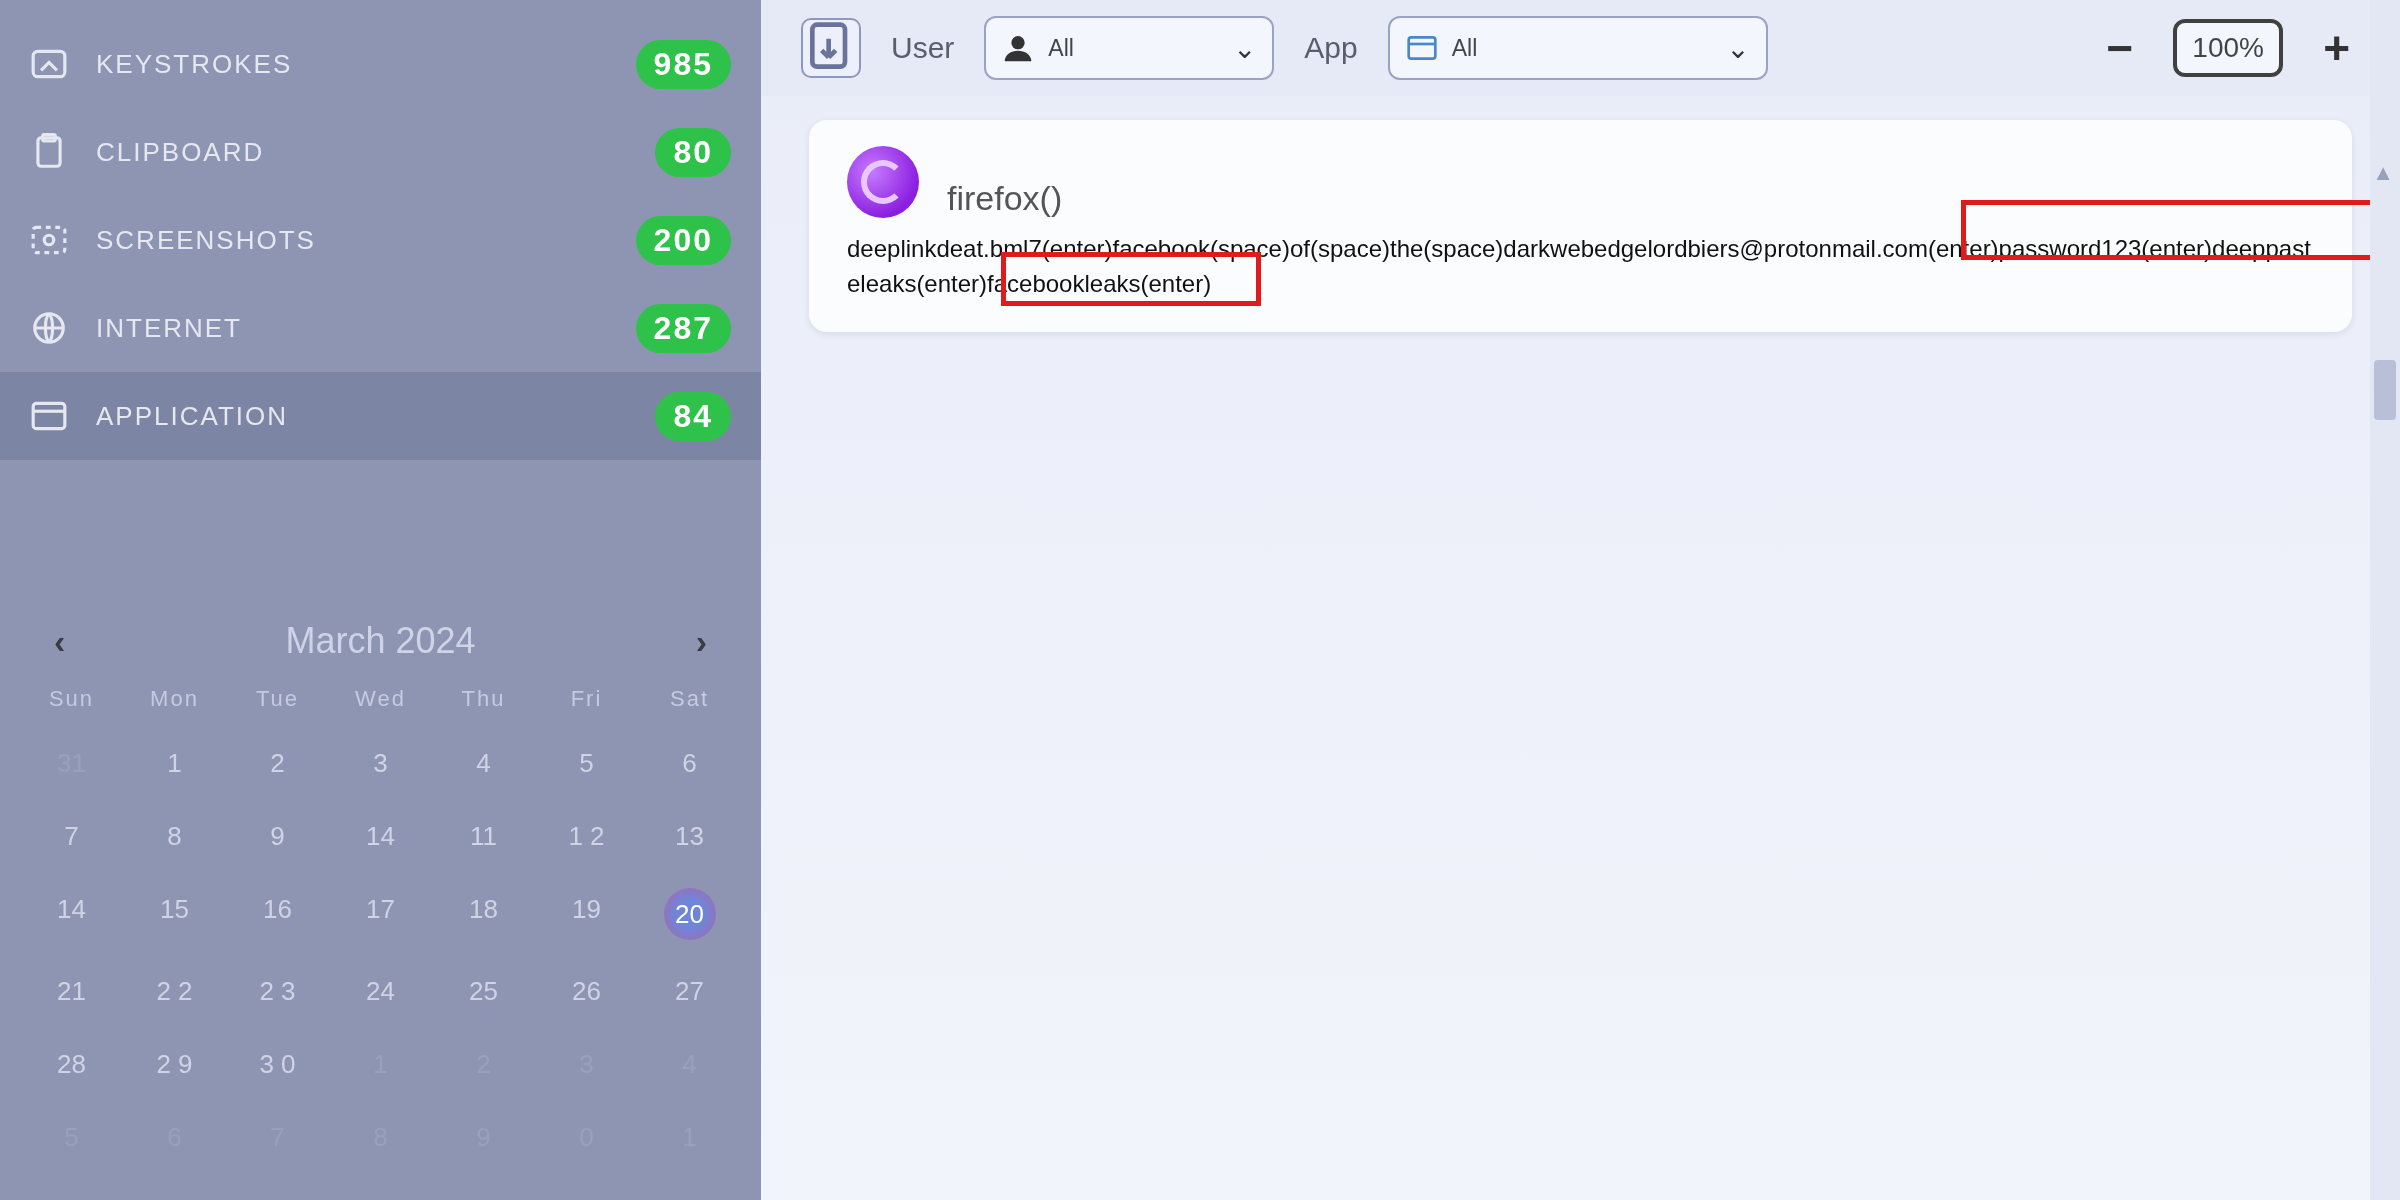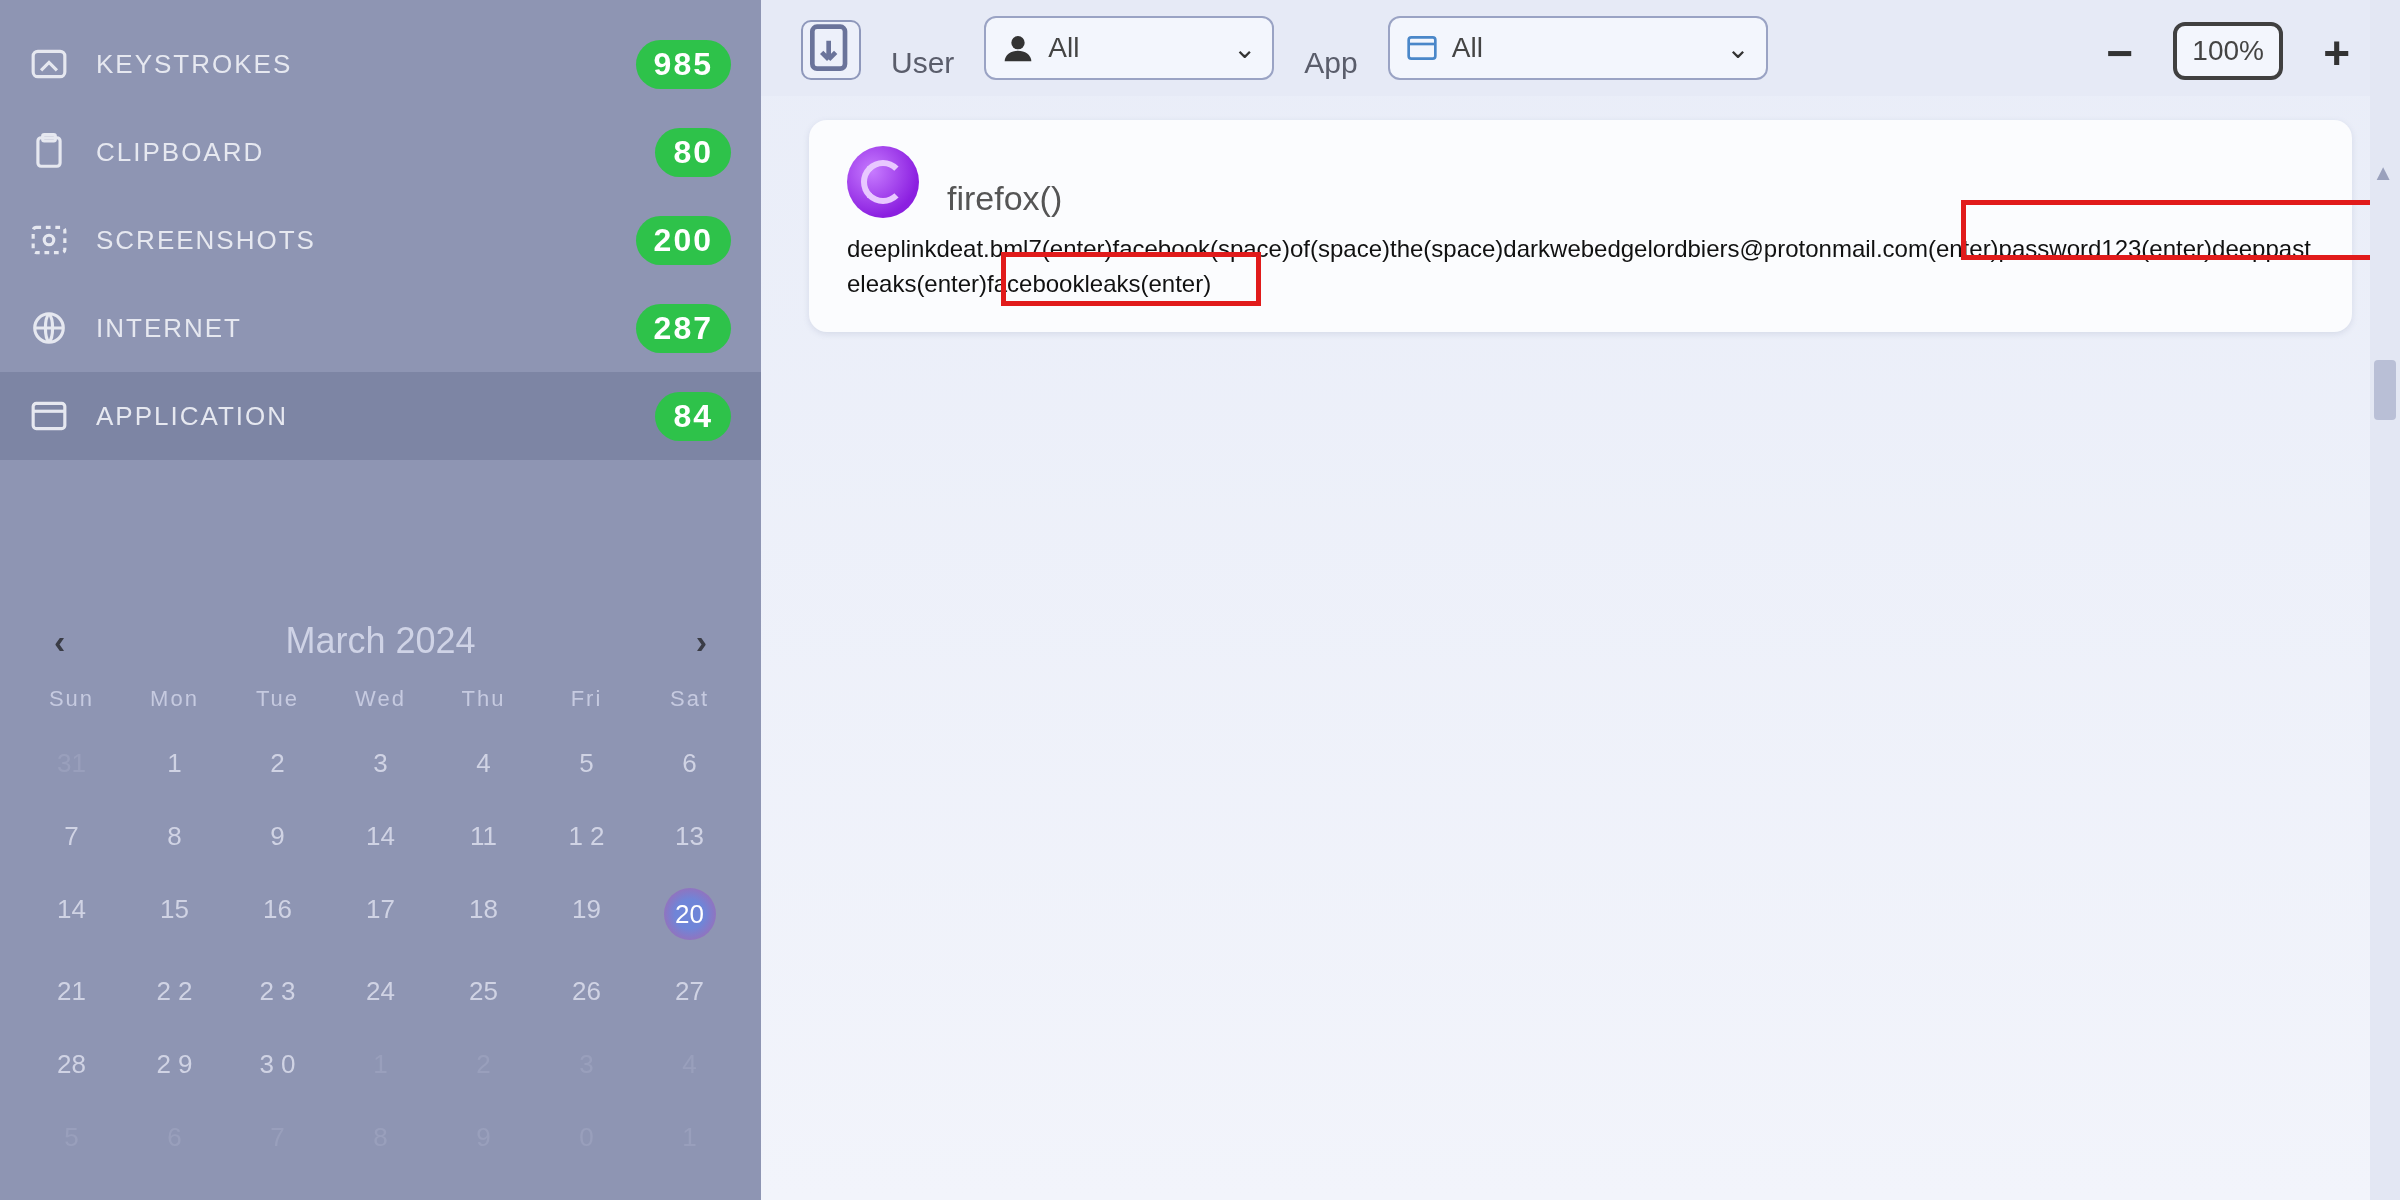--- a/index.html
+++ b/index.html
@@ -57,21 +57,21 @@
   border-radius: 50%;
   color: #fff;
   width: 52px; height: 52px;
   display: inline-flex; align-items: center; justify-content: center;
   margin: 0 auto;
 }
 
 
 .main { flex: 1; display: flex; flex-direction: column; background: linear-gradient(#e9edf8,#f2f4fb); position: relative; }
 .toolbar {
-  display: flex; align-items: flex-end;
+  display: flex; align-items: center;
   padding: 16px 40px; gap: 30px;
   background: #e6eaf6;
 }
 .tb-btn {
   width: 60px; height: 60px;
   border: 2px solid #8f98bb;
   border-radius: 10px;
   background: #edf0fa;
   display: inline-flex; align-items: center; justify-content: center;
   color: #6a739a;
@@ -80,21 +80,21 @@
 .combo {
   display: flex; align-items: center;
   border: 2px solid #9aa3c4;
   border-radius: 12px;
   background: #f3f6fd;
   height: 64px; padding: 0 16px;
   min-width: 290px;
   gap: 14px;
 }
 .combo .ico { width: 32px; height: 32px; }
-.combo .val { font-size: 28px; color: #444; flex: 1; }
+.combo .val { font-size: 23px; color: #444; flex: 1; }
 .combo .chev { font-size: 28px; color: #333; }
 .spacer { flex: 1; }
 .zoom-minus, .zoom-plus { font-size: 46px; font-weight: bold; color: #333; cursor: pointer; padding: 0 10px; }
 .zoom-box {
   border: 4px solid #404040; border-radius: 12px; background: #f3f6fd;
   height: 58px; min-width: 110px; display: inline-flex; align-items: center; justify-content: center;
   font-size: 28px; color: #444;
 }
 
 .card {

